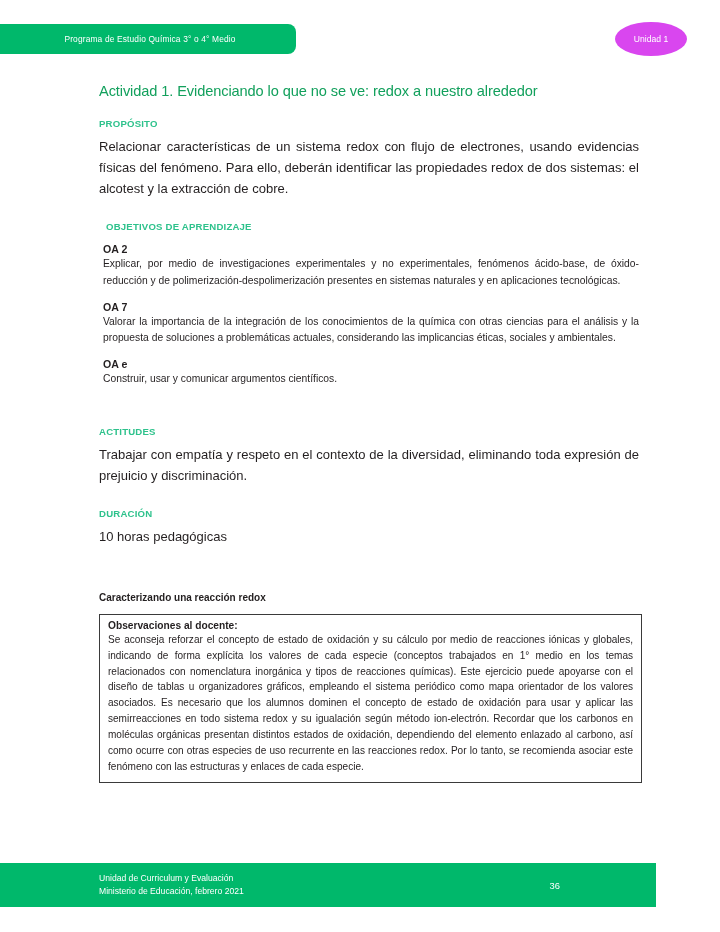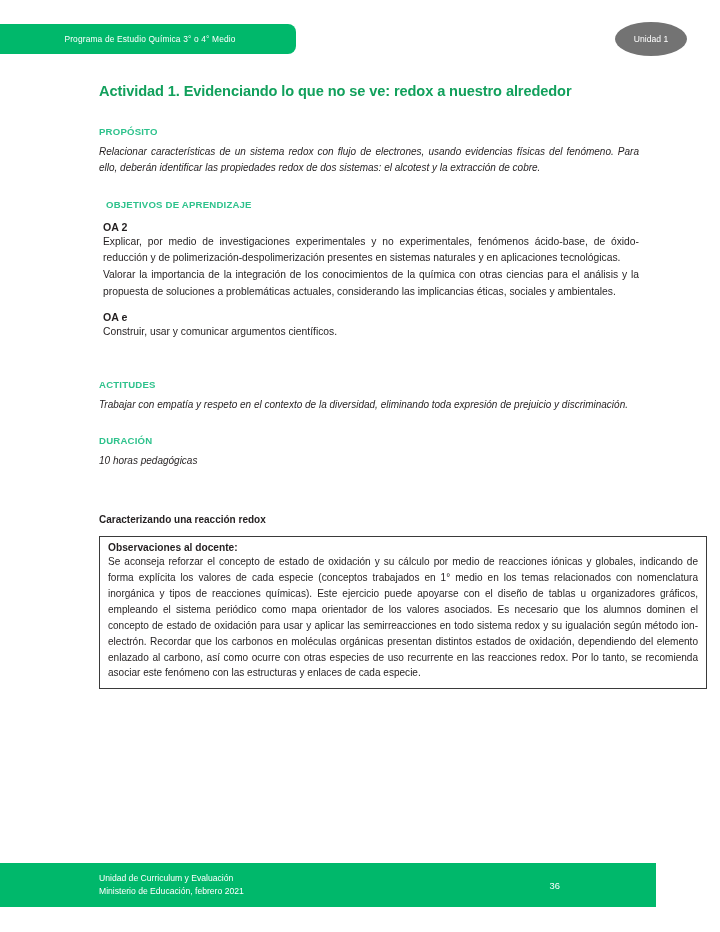--- a/index.html
+++ b/index.html
@@ -47,21 +47,21 @@
     white-space: nowrap;
   }
 
   .header-badge {
     position: absolute;
     right: 33px;
     top: -2px;
     width: 72px;
     height: 34px;
     border-radius: 50%;
-    background: #737373;
+    background: #d946ef;
     display: flex;
     align-items: center;
     justify-content: center;
   }
 
   .header-badge-text {
     color: #ffffff;
     font-size: 8.6px;
     white-space: nowrap;
   }
@@ -69,44 +69,43 @@
   
   .content {
     position: absolute;
     left: 99px;
     top: 82px;
     width: 540px;
   }
 
   .activity-title {
     font-size: 14.6px;
-    font-weight: bold;
+    font-weight: normal;
     color: #12a05c;
     letter-spacing: -0.1px;
     line-height: 1.25;
-    margin-bottom: 26px;
+    margin-bottom: 18px;
   }
   .activity-title .t-num { color: #12a05c; }
 
   .section-label {
     font-size: 9.6px;
     font-weight: bold;
     color: #2ec28c;
     letter-spacing: 0.2px;
     margin-bottom: 7px;
   }
 
   .section-label.indent { margin-left: 7px; }
 
   .body-text {
-    font-size: 10px;
+    font-size: 13px;
     line-height: 1.62;
     text-align: justify;
     color: #231f20;
-    font-style: italic;
   }
 
   .oa-block { margin-left: 4px; }
 
   .oa-title {
     font-size: 10.6px;
     font-weight: bold;
     color: #231f20;
     margin-top: 11px;
     margin-bottom: 1px;
@@ -127,21 +126,21 @@
     font-size: 10px;
     font-weight: bold;
     color: #231f20;
     margin-bottom: 11px;
   }
 
   
   .note-box {
     border: 1px solid #3a3a3a;
     padding: 5px 8px 7px 8px;
-    width: 608px;
+    width: 543px;
   }
 
   .note-box-title {
     font-size: 10.2px;
     font-weight: bold;
     color: #231f20;
     margin-bottom: 1px;
   }
 
   .note-box-text {
@@ -206,20 +205,21 @@
   <div class="gap-lg"></div>
 
   <div class="section-label indent">OBJETIVOS DE APRENDIZAJE</div>
 
   <div class="oa-block">
     <div class="oa-title">OA 2</div>
     <div class="oa-text">Explicar, por medio de investigaciones experimentales y no experimentales, fenómenos ácido-base, de óxido-reducción y de polimerización-despolimerización presentes en sistemas naturales y en aplicaciones tecnológicas.</div>
   </div>
 
   <div class="oa-block">
+    <div class="oa-title">OA 7</div>
     <div class="oa-text">Valorar la importancia de la integración de los conocimientos de la química con otras ciencias para el análisis y la propuesta de soluciones a problemáticas actuales, considerando las implicancias éticas, sociales y ambientales.</div>
   </div>
 
   <div class="oa-block">
     <div class="oa-title">OA e</div>
     <div class="oa-text">Construir, usar y comunicar argumentos científicos.</div>
   </div>
 
   <div class="gap-lg"></div>
   <div class="gap-md"></div>

